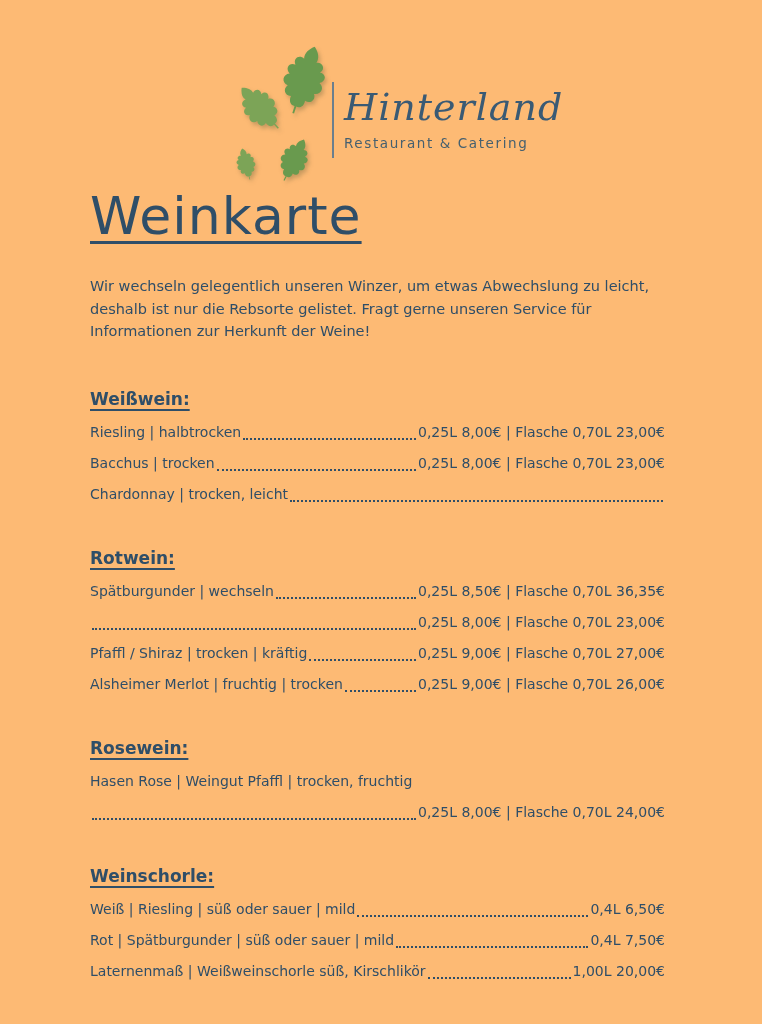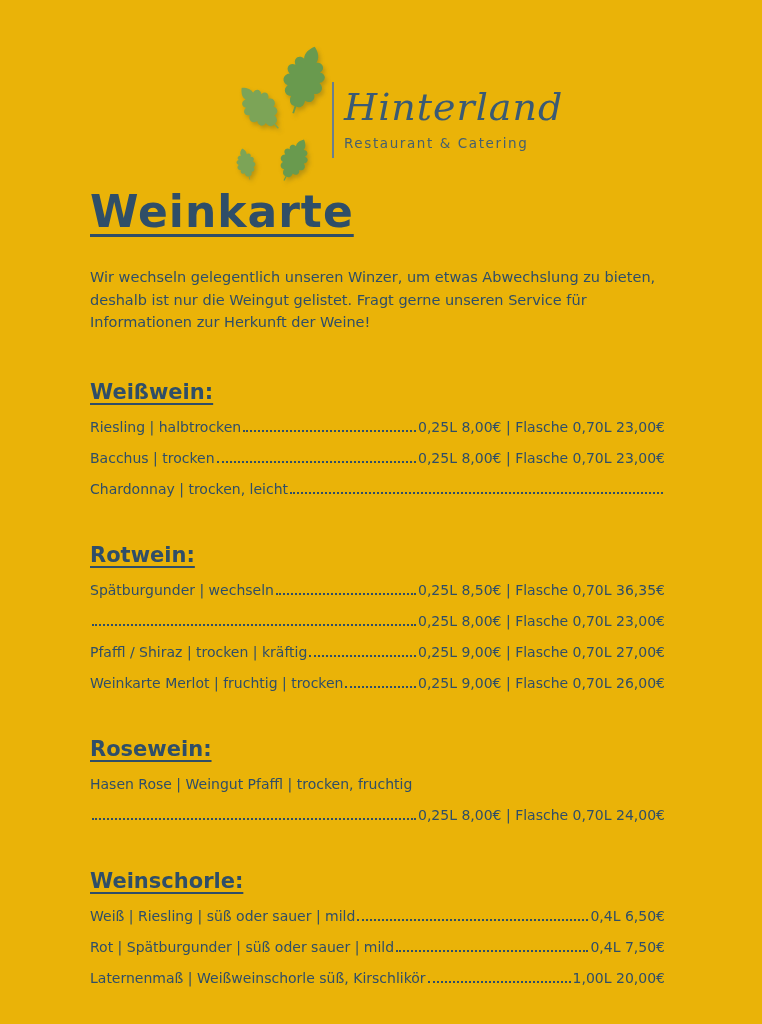--- a/index.html
+++ b/index.html
@@ -1,20 +1,20 @@
 <!DOCTYPE html>
 <html><head>
 <meta charset="utf-8">
 <style>
   html, body { margin: 0; padding: 0; background: #ffffff; }
   .page {
     position: relative;
     width: 762px;
     height: 1024px;
-    background: #eab308;
+    background: #fdba74;
     font-family: "DejaVu Sans", sans-serif;
     color: #2f4e68;
     overflow: hidden;
   }
 
   
   .logo { position: absolute; top: 38px; left: 228px; width: 330px; height: 150px; }
   .logo-leaves { position: absolute; top: 0; left: 0; width: 130px; height: 150px;
                  filter: drop-shadow(2px 3px 2px rgba(60,70,40,0.28)); }
   .logo-divider { position: absolute; top: 44px; left: 104px; width: 2px; height: 76px;
@@ -34,52 +34,53 @@
     font-size: 13.5px;
     letter-spacing: 1.6px;
     color: #46606f;
     white-space: nowrap;
   }
 
   
   .content { position: absolute; top: 188px; left: 90px; width: 575px; }
 
   .page-title {
-    font-size: 44px;
+    font-size: 52px;
     line-height: 1.1;
     letter-spacing: 1px;
     color: #2f4e68;
     text-decoration: underline;
     text-decoration-thickness: 2.5px;
     text-underline-offset: 7px;
     margin: 0 0 30px 0;
-    font-weight: 700;
+    font-weight: 400;
   }
 
   .intro {
     font-size: 14.5px;
     line-height: 1.55;
     margin: 0 0 46px 0;
     color: #2f4e68;
   }
 
   .section { margin-bottom: 44px; }
   .section:last-child { margin-bottom: 0; }
 
   .section-heading {
-    font-size: 21px;
+    font-size: 17px;
     font-weight: 600;
     text-decoration: underline;
     text-decoration-thickness: 1.5px;
     text-underline-offset: 4px;
     margin: 0 0 14px 0;
   }
 
   .item-row {
     display: flex;
+    align-items: flex-end;
     font-size: 14px;
     line-height: 19px;
     margin-bottom: 12px;
     white-space: nowrap;
   }
   .item-name { flex: 0 0 auto; }
   .item-price { flex: 0 0 auto; }
   .leader {
     flex: 1 1 0;
     min-width: 8px;
@@ -106,21 +107,21 @@
     </svg>
     <div class="logo-divider"></div>
     <div class="logo-text">
       <div class="brand-name">Hinterland</div>
       <div class="brand-subtitle">Restaurant &amp; Catering</div>
     </div>
   </div>
 
   <div class="content">
     <h1 class="page-title">Weinkarte</h1>
-    <p class="intro">Wir wechseln gelegentlich unseren Winzer, um etwas Abwechslung zu bieten, deshalb ist nur die Weingut gelistet. Fragt gerne unseren Service für Informationen zur Herkunft der Weine!</p>
+    <p class="intro">Wir wechseln gelegentlich unseren Winzer, um etwas Abwechslung zu leicht, deshalb ist nur die Rebsorte gelistet. Fragt gerne unseren Service für Informationen zur Herkunft der Weine!</p>
     <div id="sections">
   <div class="section">
     <div class="section-heading">Weißwein:</div>
     <div class="section-items">
   <div class="item-row">
     <span class="item-name">Riesling | halbtrocken</span>
     <span class="leader"></span>
     <span class="item-price">0,25L 8,00€ | Flasche 0,70L 23,00€</span>
   </div>
 
@@ -151,21 +152,21 @@
     <span class="item-price">0,25L 8,00€ | Flasche 0,70L 23,00€</span>
   </div>
 
   <div class="item-row">
     <span class="item-name">Pfaffl / Shiraz | trocken | kräftig</span>
     <span class="leader"></span>
     <span class="item-price">0,25L 9,00€ | Flasche 0,70L 27,00€</span>
   </div>
 
   <div class="item-row">
-    <span class="item-name">Weinkarte Merlot | fruchtig | trocken</span>
+    <span class="item-name">Alsheimer Merlot | fruchtig | trocken</span>
     <span class="leader"></span>
     <span class="item-price">0,25L 9,00€ | Flasche 0,70L 26,00€</span>
   </div>
 </div>
   </div>
 
   <div class="section">
     <div class="section-heading">Rosewein:</div>
     <div class="section-items">
   <div class="item-row">

